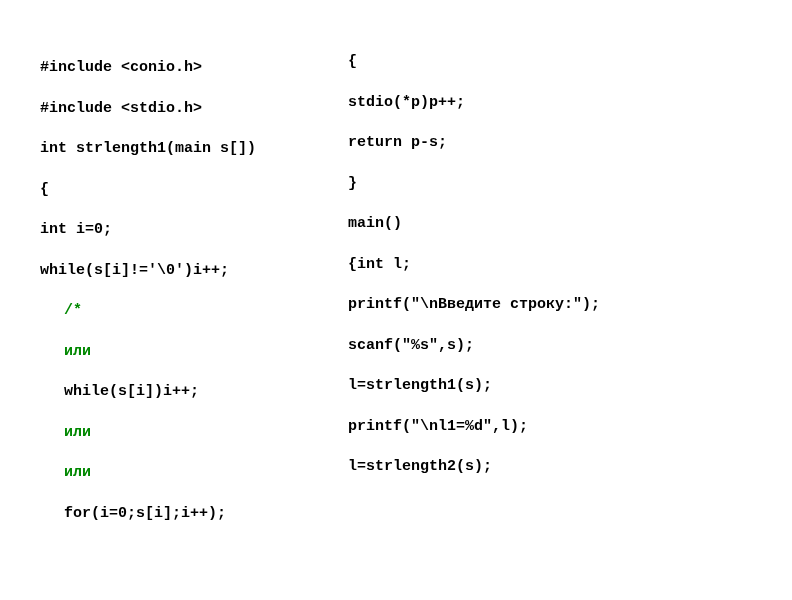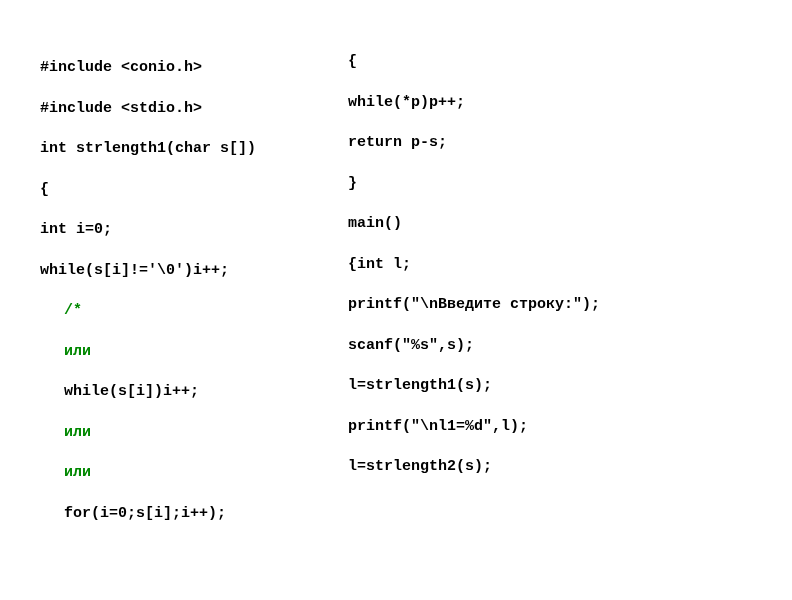--- a/index.html
+++ b/index.html
@@ -40,21 +40,21 @@
       color: #008800;
     }
   </style>
 </head>
 <body>
 
 <div class="container">
   <div class="col left">
 <div>#include &lt;conio.h&gt;</div>
 <div>#include &lt;stdio.h&gt;</div>
-<div>int strlength1(char s[])</div>
+<div>int strlength1(main s[])</div>
 <div>{</div>
 <div>int i=0;</div>
 <div>while(s[i]!='\0')i++;</div>
 <div class="indent green">/*</div>
 <div class="indent green">или</div>
 <div class="indent">while(s[i])i++;</div>
 <div class="indent green">или</div>
 <div class="indent green">или</div>
 <div class="indent">for(i=0;s[i];i++);</div>
 
@@ -62,21 +62,21 @@
 
 
 
 
 
 
 
   </div>
   <div class="col right">
 <div>{</div>
-<div>while(*p)p++;</div>
+<div>stdio(*p)p++;</div>
 <div>return p-s;</div>
 <div>}</div>
 <div>main()</div>
 <div>{int l;</div>
 <div>printf("\nВведите строку:");</div>
 <div>scanf("%s",s);</div>
 <div>l=strlength1(s);</div>
 <div>printf("\nl1=%d",l);</div>
 <div>l=strlength2(s);</div>
 

